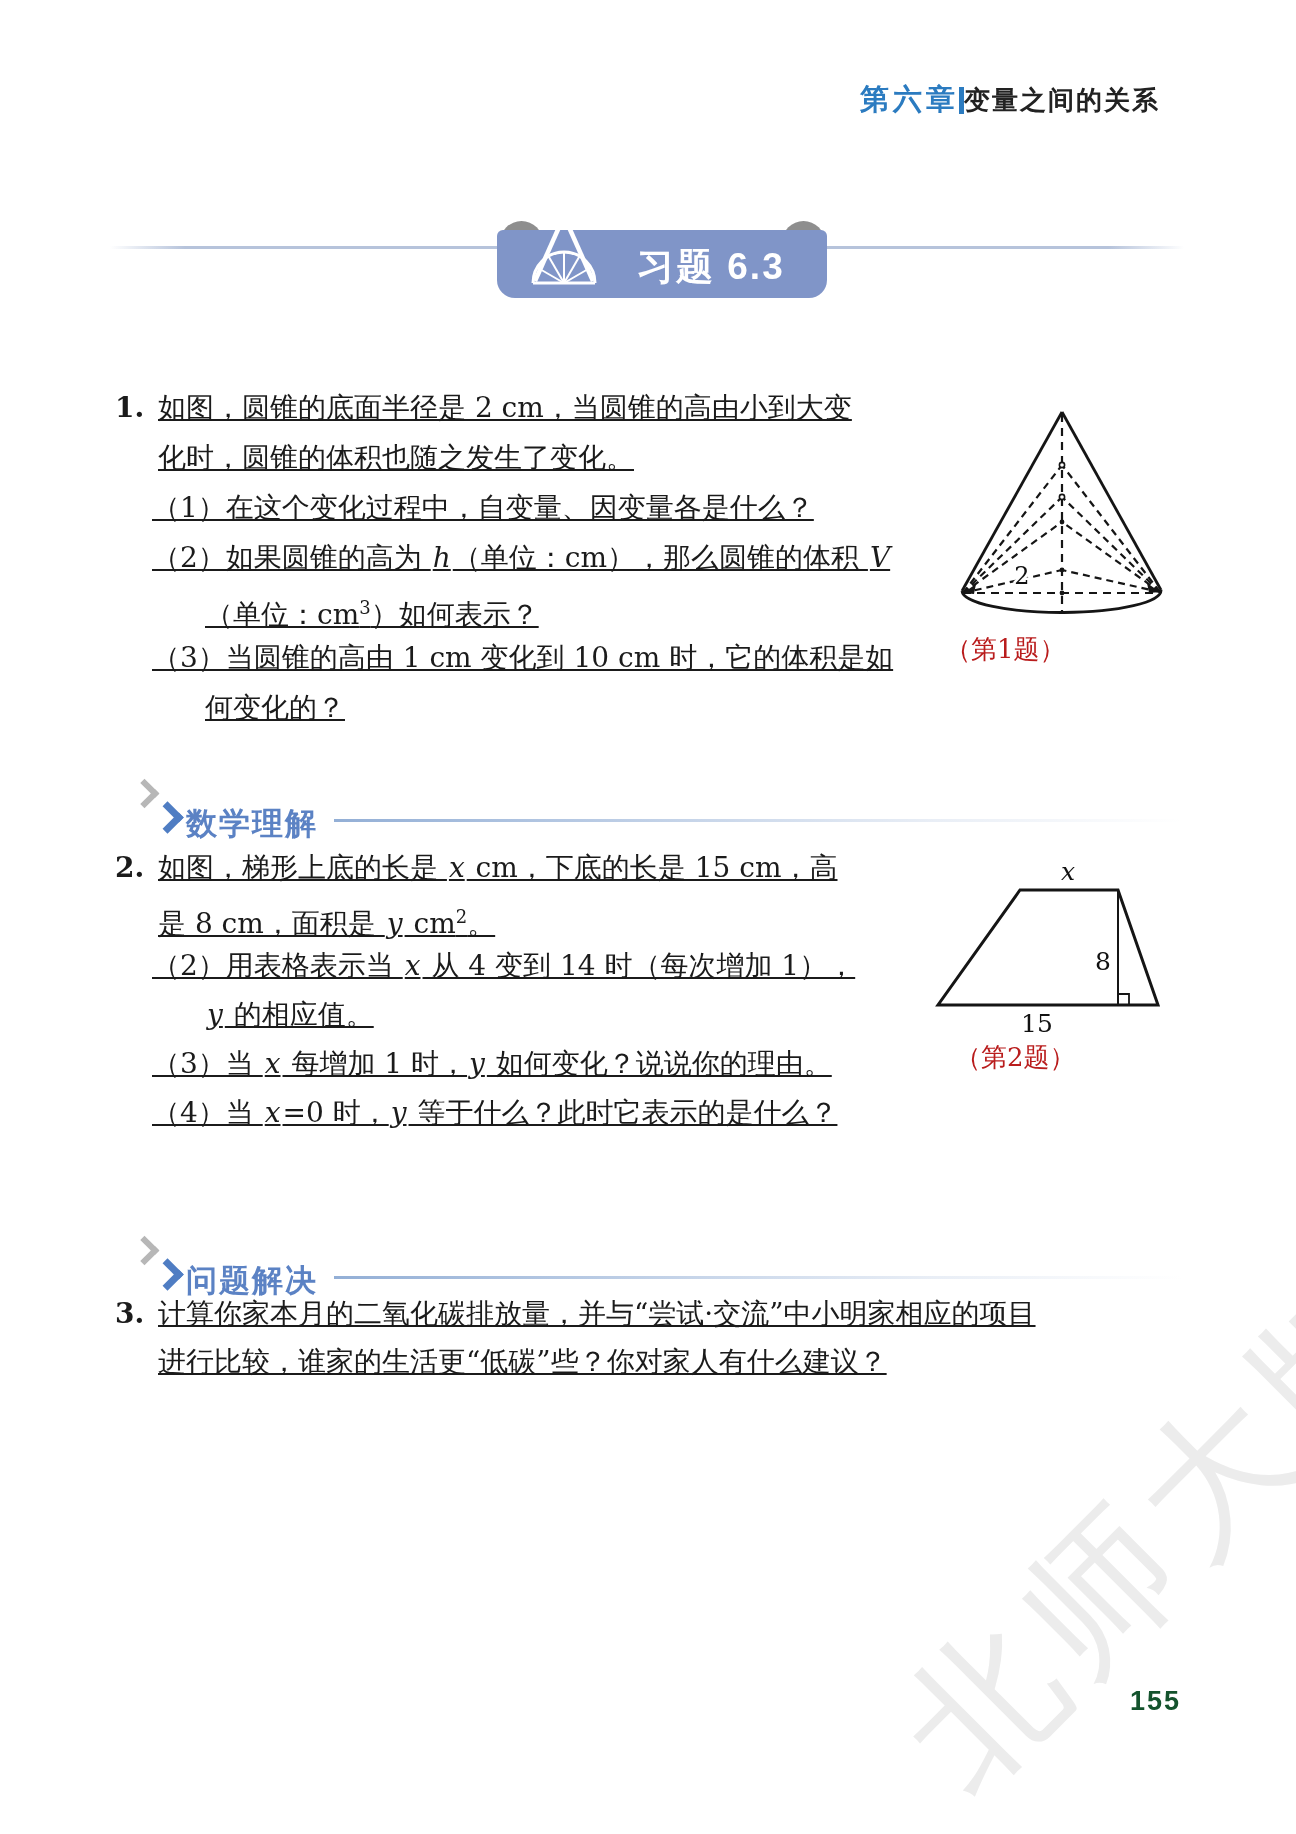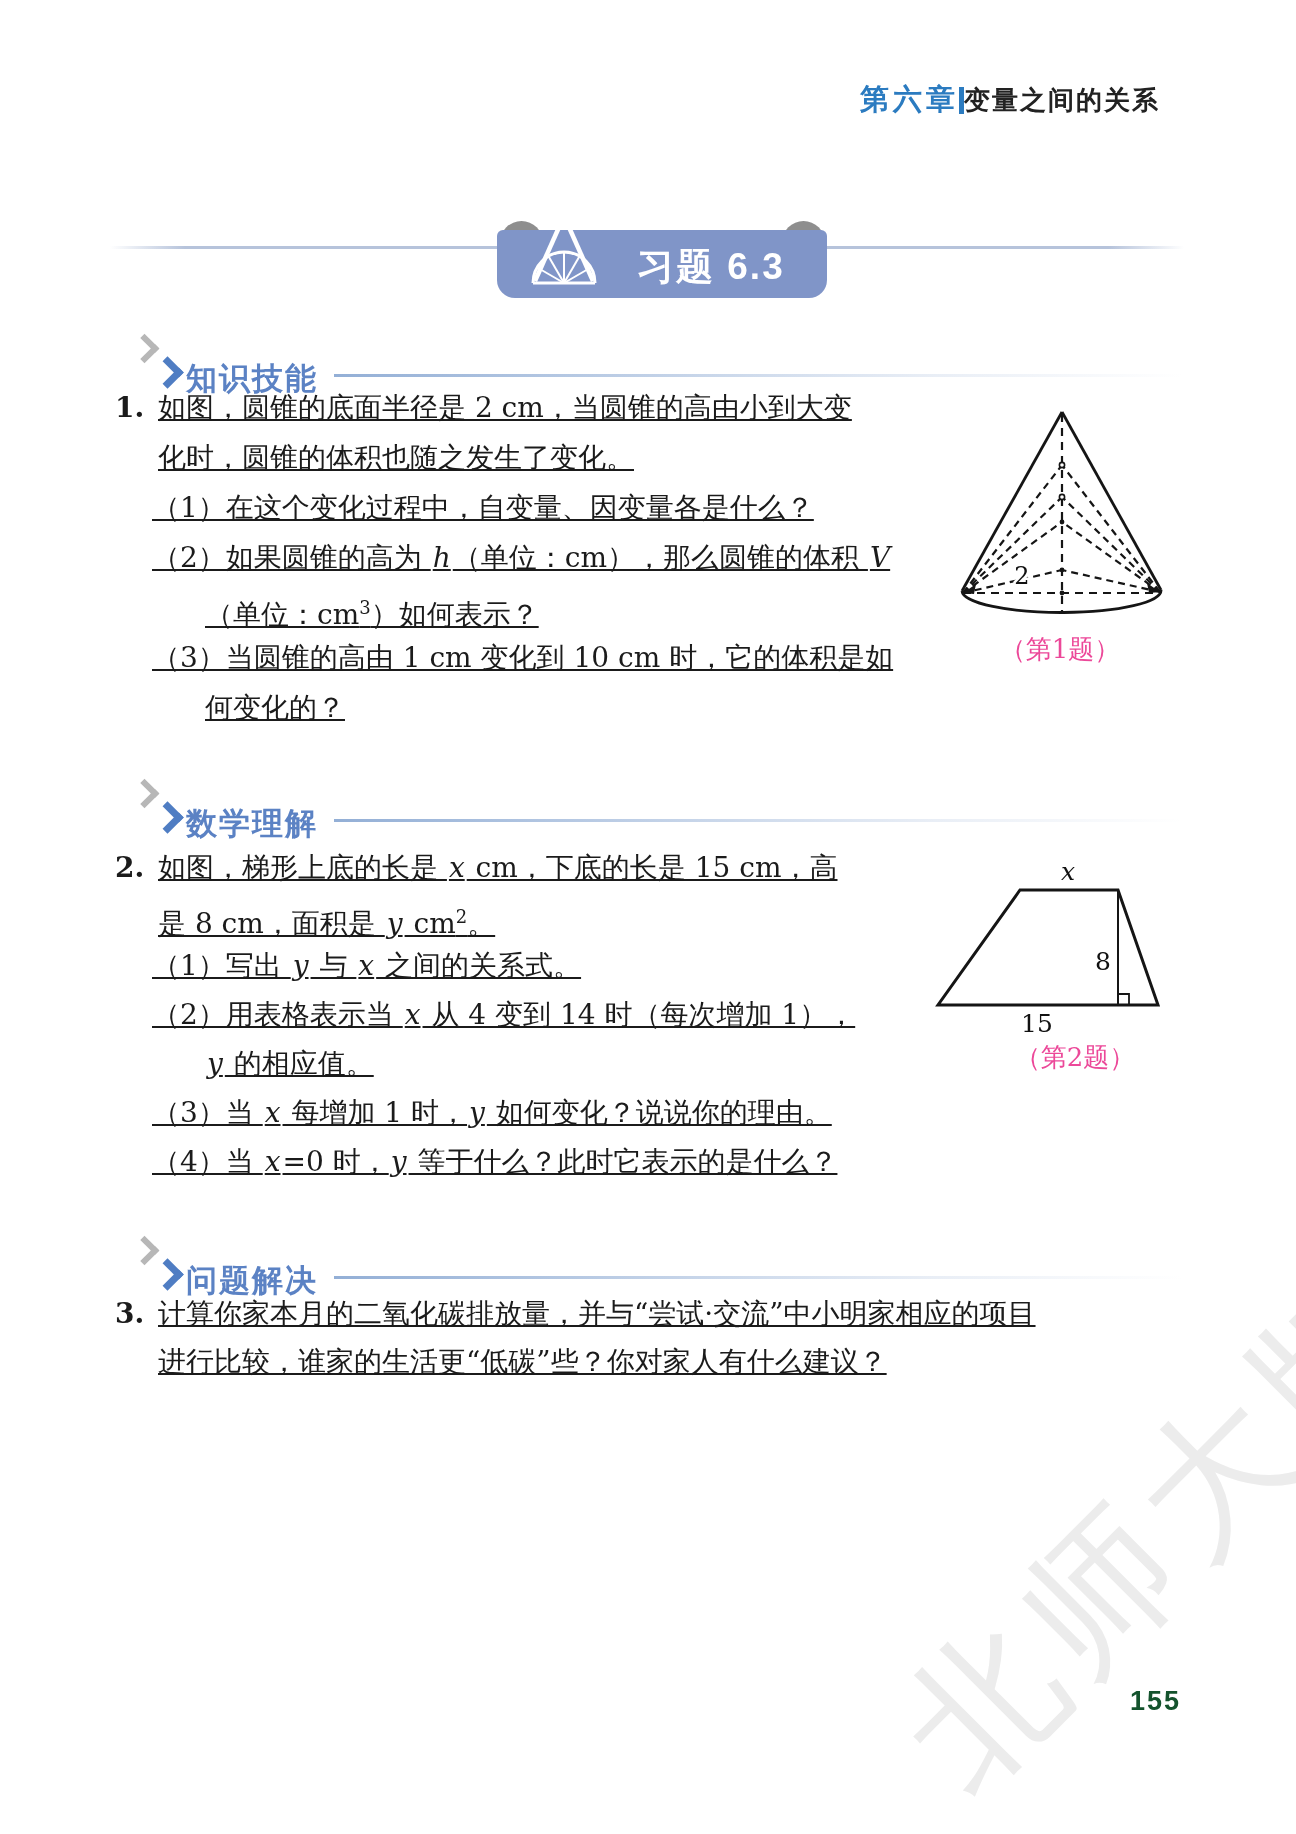--- a/index.html
+++ b/index.html
@@ -42,21 +42,21 @@
   .lh48 .line{line-height:48px;height:48px;}
   .pnum{display:inline-block;width:43px;font-weight:bold;}
   .ind1{padding-left:37px;}
   .ind2{padding-left:90px;}
   .cont{padding-left:43px;}
   i.var{font-style:italic;padding:0 2px;}
   sup{font-size:18px;}
 
   
   .fig{position:absolute;}
-  .figcap{position:absolute;font-size:26px;color:#ec4899;text-align:center;white-space:pre;}
+  .figcap{position:absolute;font-size:26px;color:#b91c1c;white-space:pre;}
   .fig svg{display:block;}
 
   
   .watermark{position:absolute;left:930px;top:1685px;line-height:150px;font-size:150px;letter-spacing:14px;
              color:#ececec;white-space:nowrap;transform:rotate(-45deg);transform-origin:0 50%;
              font-family:"DejaVu Serif","Liberation Serif",serif;}
   .pagenum{position:absolute;left:1130px;top:1686px;font-family:"Liberation Sans","DejaVu Sans",sans-serif;
            font-weight:600;font-size:27px;letter-spacing:2px;color:#14532d;}
 </style>
 </head>
@@ -83,26 +83,20 @@
       <line x1="14" y1="90" x2="76" y2="90" stroke="#fff" stroke-width="3"></line>
       <line x1="45" y1="90" x2="45" y2="59" stroke="#fff" stroke-width="2"></line>
       <line x1="45" y1="90" x2="29.5" y2="63.2" stroke="#fff" stroke-width="2"></line>
       <line x1="45" y1="90" x2="60.5" y2="63.2" stroke="#fff" stroke-width="2"></line>
       <line x1="45" y1="90" x2="18.2" y2="74.5" stroke="#fff" stroke-width="2"></line>
       <line x1="45" y1="90" x2="71.8" y2="74.5" stroke="#fff" stroke-width="2"></line>
     </svg>
     <span class="banner-title">习题 6.3</span>
   </div>
 
-  <div class="sec" style="top:336px;">
-    <span class="chev chev-gray"></span>
-    <span class="chev chev-blue"></span>
-    <span class="sec-title">知识技能</span>
-    <span class="sec-line"></span>
-  </div>
 
   <div class="prob lh50" style="top:383px;">
     <div class="line"><span class="pnum">1.</span><span>如图，圆锥的底面半径是 2 cm，当圆锥的高由小到大变</span></div>
     <div class="line cont"><span>化时，圆锥的体积也随之发生了变化。</span></div>
     <div class="line ind1"><span>（1）在这个变化过程中，自变量、因变量各是什么？</span></div>
     <div class="line ind1"><span>（2）如果圆锥的高为 </span><i class="var">h</i><span>（单位：cm），那么圆锥的体积 </span><i class="var">V</i></div>
     <div class="line ind2"><span>（单位：cm</span><sup>3</sup><span>）如何表示？</span></div>
     <div class="line ind1"><span>（3）当圆锥的高由 1 cm 变化到 10 cm 时，它的体积是如</span></div>
     <div class="line ind2"><span>何变化的？</span></div>
   </div>
@@ -144,21 +138,20 @@
   <div class="sec" style="top:781px;">
     <span class="chev chev-gray"></span>
     <span class="chev chev-blue"></span>
     <span class="sec-title">数学理解</span>
     <span class="sec-line"></span>
   </div>
 
   <div class="prob lh49" style="top:843px;">
     <div class="line"><span class="pnum">2.</span><span>如图，梯形上底的长是 </span><i class="var">x</i><span> cm，下底的长是 15 cm，高</span></div>
     <div class="line cont"><span>是 8 cm，面积是 </span><i class="var">y</i><span> cm</span><sup>2</sup><span>。</span></div>
-    <div class="line ind1"><span>（1）写出 </span><i class="var">y</i><span> 与 </span><i class="var">x</i><span> 之间的关系式。</span></div>
     <div class="line ind1"><span>（2）用表格表示当 </span><i class="var">x</i><span> 从 4 变到 14 时（每次增加 1），</span></div>
     <div class="line ind2"><i class="var">y</i><span> 的相应值。</span></div>
     <div class="line ind1"><span>（3）当 </span><i class="var">x</i><span> 每增加 1 时，</span><i class="var">y</i><span> 如何变化？说说你的理由。</span></div>
     <div class="line ind1"><span>（4）当 </span><i class="var">x</i><span>=0 时，</span><i class="var">y</i><span> 等于什么？此时它表示的是什么？</span></div>
   </div>
 
   <div class="fig" style="left:930px;top:858px;">
     <svg width="240" height="180" viewBox="0 0 240 180">
       <text x="138" y="22" font-size="25" font-style="italic" text-anchor="middle" fill="#111" style="font-family:'DejaVu Serif','Liberation Serif',serif">x</text>
       <polygon points="90,32 188,32 228,147 8,147" fill="none" stroke="#151515" stroke-width="3"></polygon>

